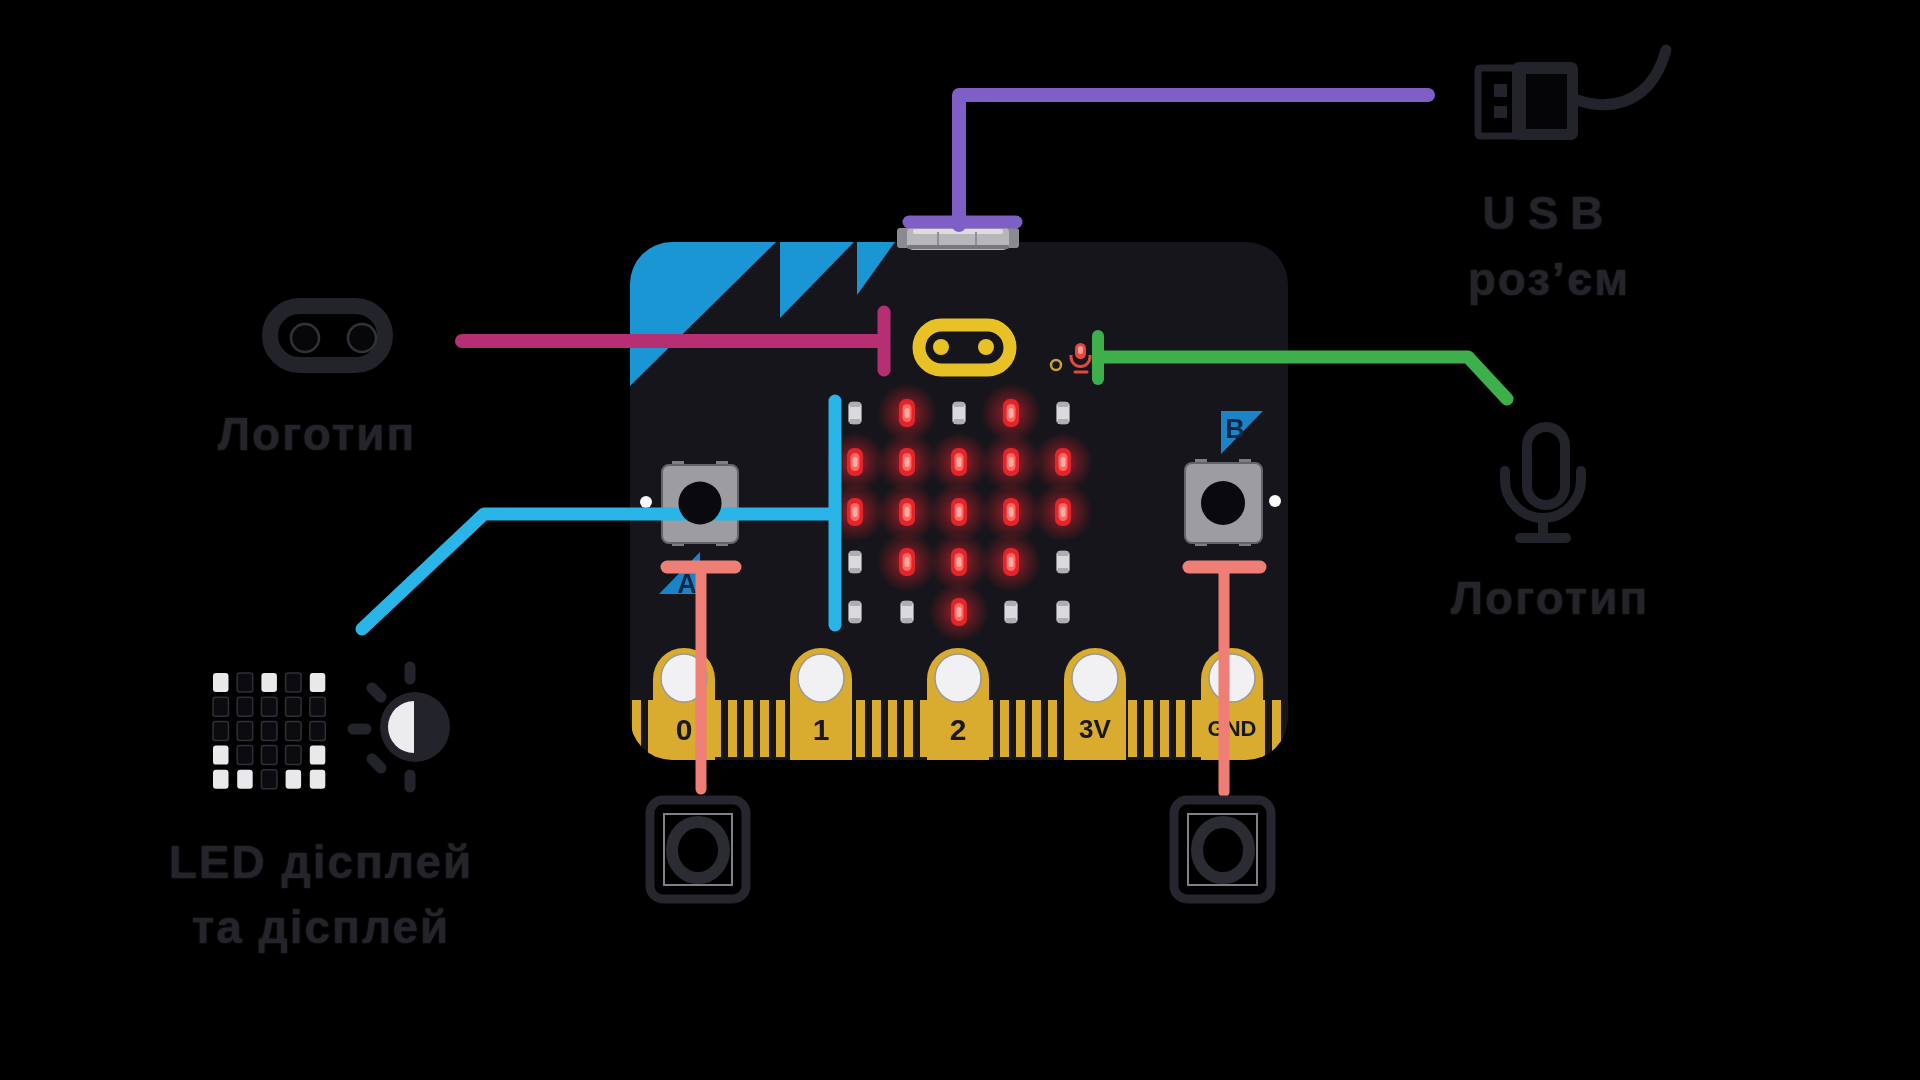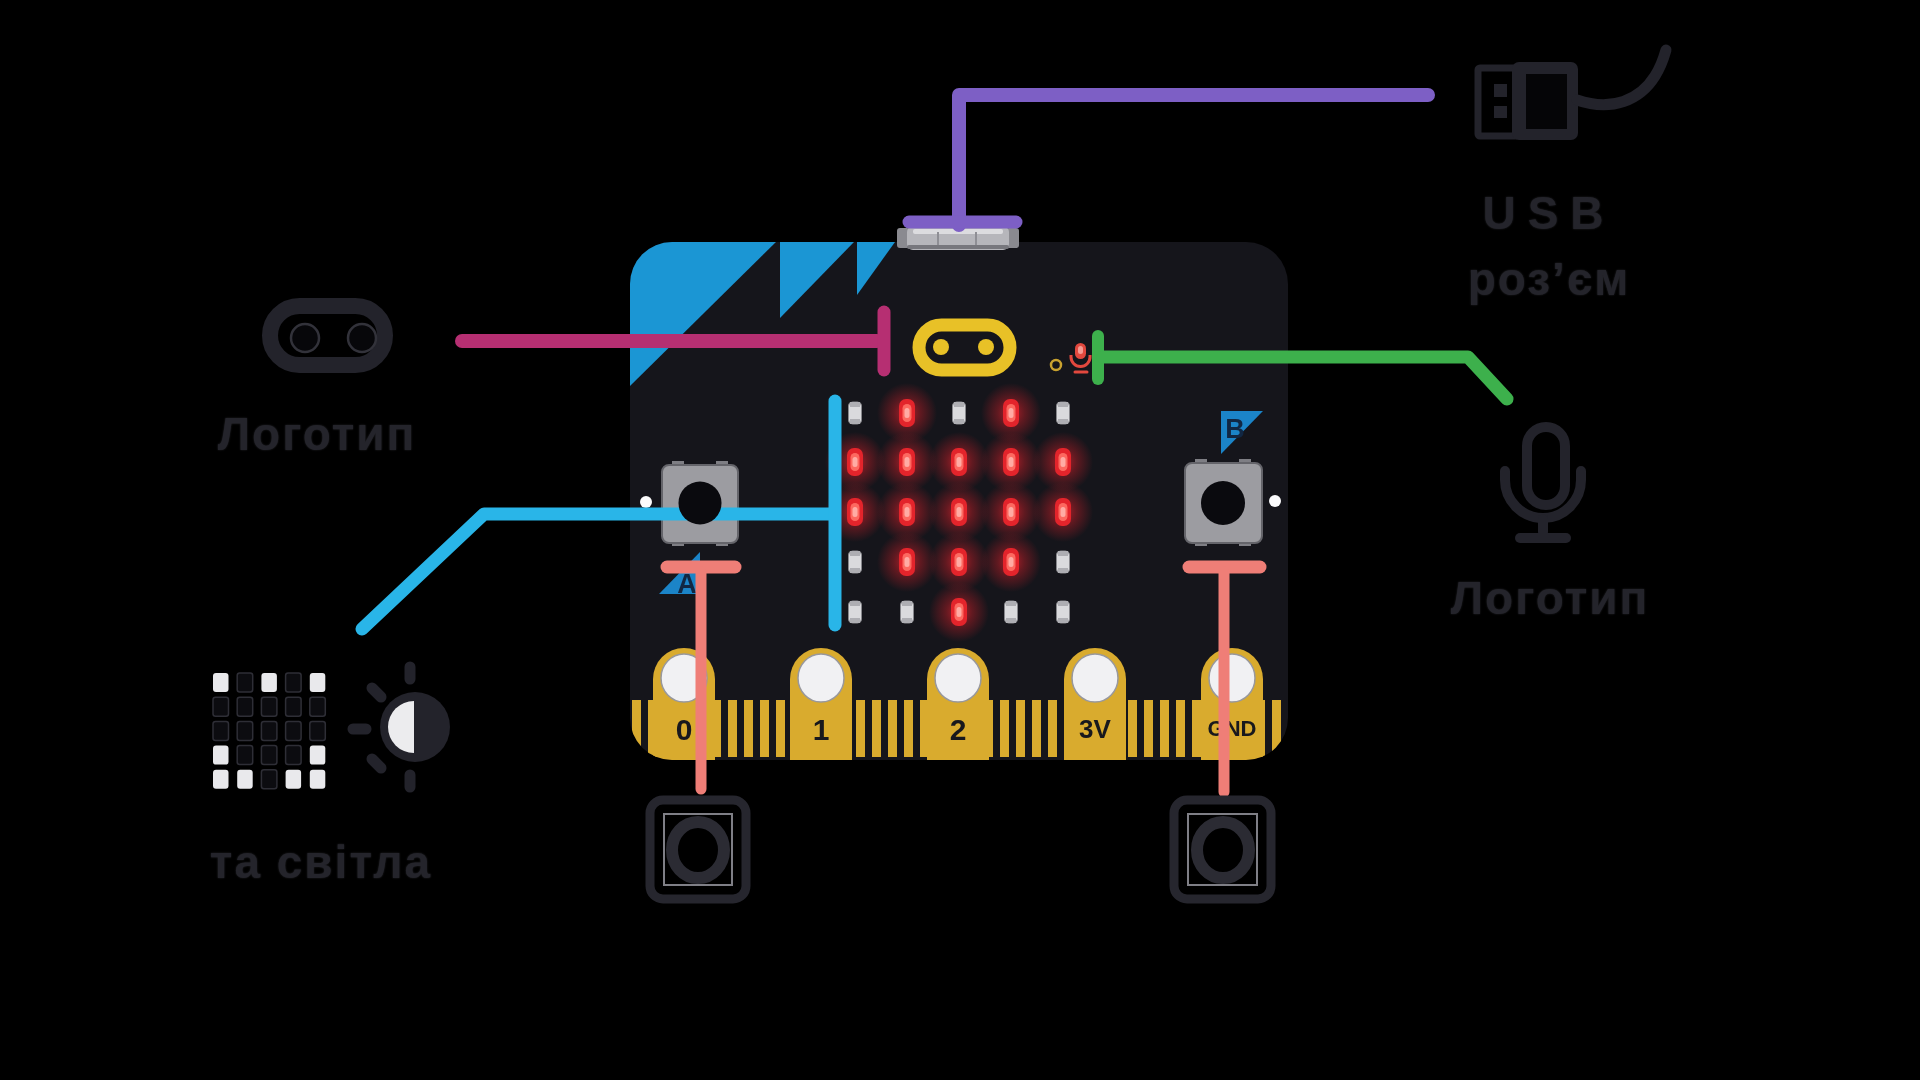--- a/index.html
+++ b/index.html
@@ -321,17 +321,18 @@
 <div class="lbl" id="label-usb" style="left:1399px;top:180px;width:300px;line-height:66px;">
   <div class="l1">USB</div>
   <div>роз’єм</div>
 </div>
 
 <div class="lbl" id="label-microphone" style="left:1390px;top:566px;width:320px;">
   <div>Логотип</div>
 </div>
 
 <div class="lbl" id="label-led-display" style="left:121px;top:830px;width:400px;">
-  <div>та світла</div>
+  <div>LED дісплей</div>
+  <div>та дісплей</div>
 </div>
 
 
 </div>
 
 </body></html>

